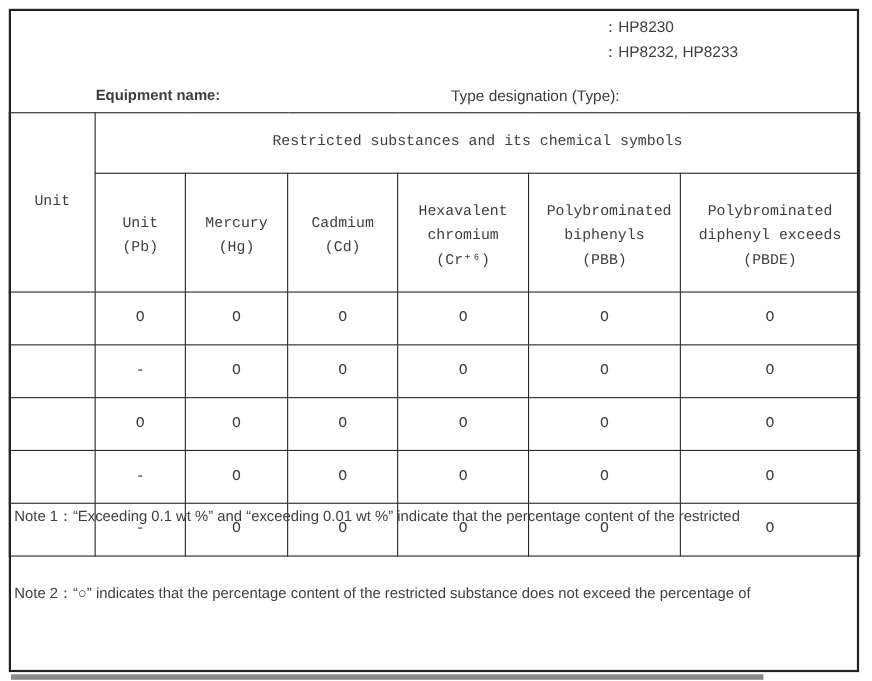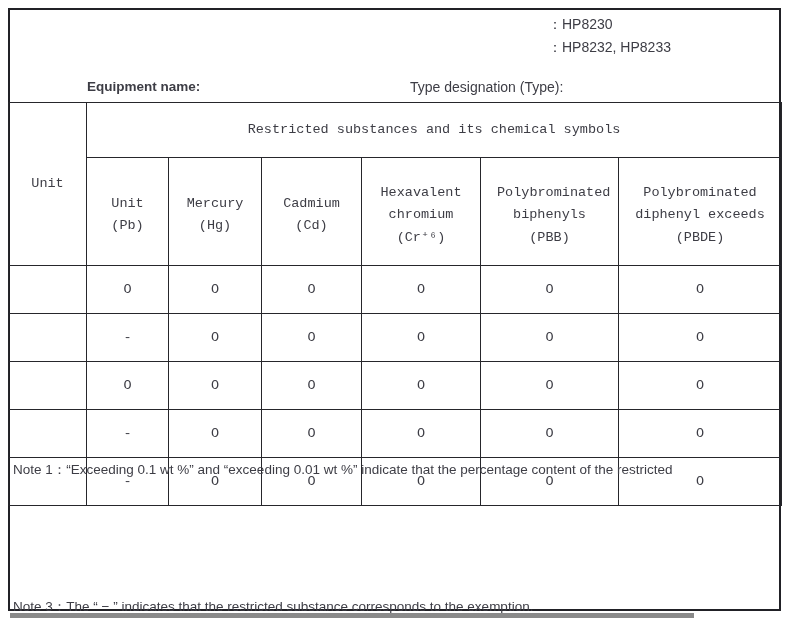--- a/index.html
+++ b/index.html
@@ -142,21 +142,18 @@
           <td>O</td>
           <td>O</td>
         </tr>
       </tbody>
     </table>
 
     <div class="note note-1">
       <div>Note 1：“Exceeding 0.1 wt %” and “exceeding 0.01 wt %” indicate that the percentage content of the restricted</div>
     </div>
     <div class="note note-2">
-    </div>
-    <div class="note note-3">
-      <div>Note 3：The “ − ” indicates that the restricted substance corresponds to the exemption.</div>
-      <div></div>
+      <div>Note 2：“○” indicates that the percentage content of the restricted substance does not exceed the percentage of</div>
     </div>
   </div>
 
   <div class="scan-bar"></div>
 </div>
 
 </body></html>

